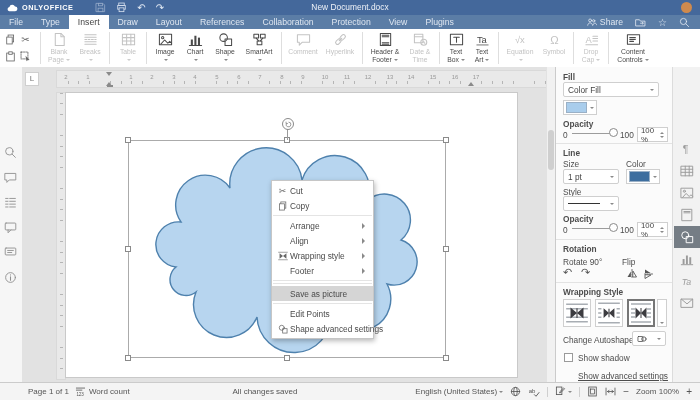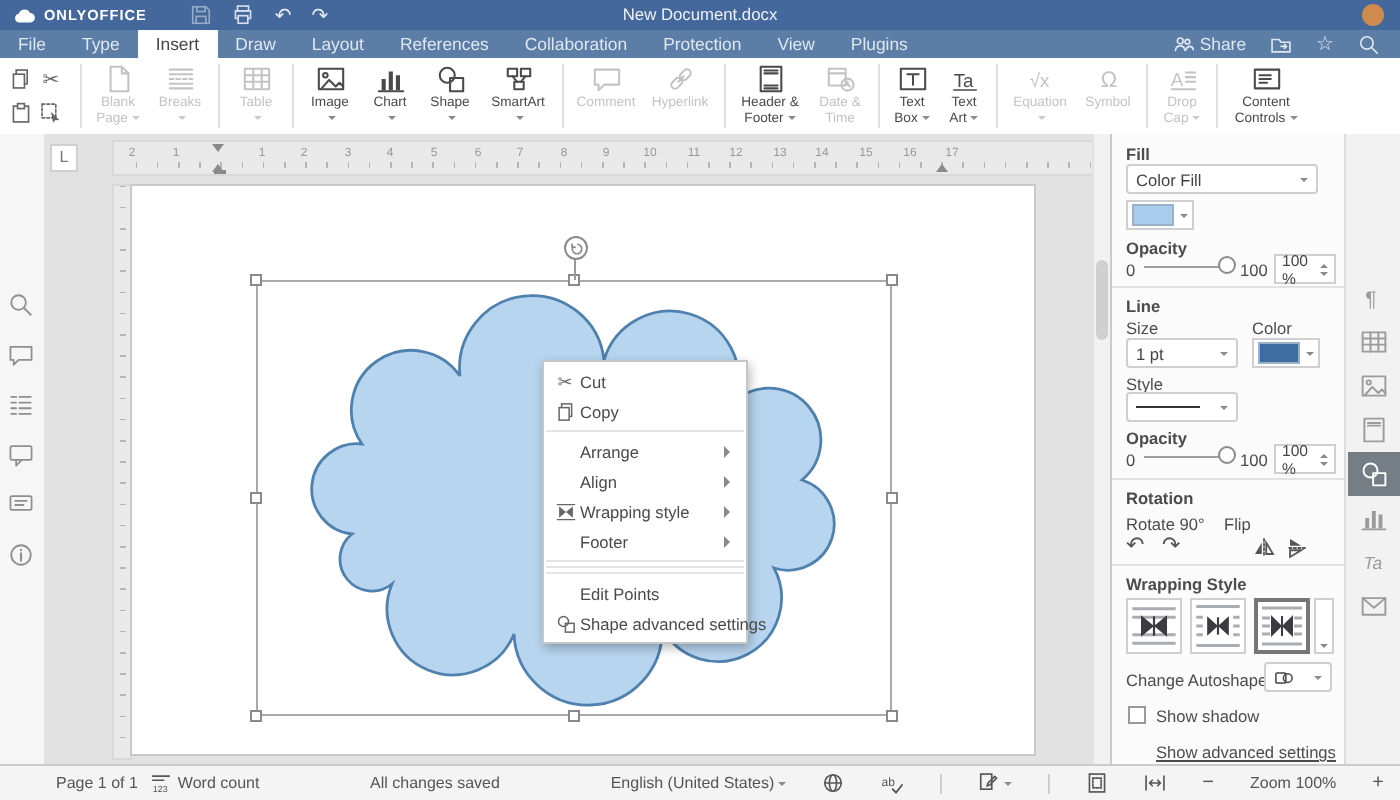--- a/index.html
+++ b/index.html
@@ -530,20 +530,24 @@
       <span>Wrapping style</span>
         <i class="sub"></i>
       </div>
     <div class="mi">
       <span class="mic"></span>
         <span>Footer</span>
         <i class="sub"></i>
       </div>
     <div class="msep"></div>
     <div class="msep"></div>
+    <div class="mi hl" style="background-color: rgb(213, 213, 213);">
+      <span class="mic"></span>
+        <span>Save as picture</span>
+      </div>
     <div class="msep"></div>
     <div class="mi">
       <span class="mic"></span>
         <span>Edit Points</span>
       </div>
     <div class="mi">
       <span class="mic">
           <svg class="ics" style="width:10px;height:10px" viewBox="0 0 16 16">
             <g>
               <circle cx="6" cy="6" r="4"></circle>
@@ -608,21 +612,21 @@
       <span>100 %</span>
       <span class="spinarr">
           <i class="sar-up"></i>
           <i class="sar-dn"></i>
         </span>
     </div>
     <div class="pdiv" style="top:172px"></div>
 
     <span class="plabel" style="left:7px;top:177px">Rotation</span>
     <span class="psub" style="left:7px;top:190px">Rotate 90°</span>
-    <span class="psub" style="left:56px;top:190px">Flip</span>
+    <span class="psub" style="left:66px;top:190px">Flip</span>
     <span class="abs" style="left:7px;top:199px;font-size:11px;color:#555">↶</span>
     <span class="abs" style="left:25px;top:199px;font-size:11px;color:#555">↷</span>
     <span class="abs" style="left:70px;top:201px;color:#555">
       <svg class="ics" style="width:12px;height:12px" viewBox="0 0 16 16">
           <g>
             <path d="M8 2v12" stroke-dasharray="1.5 1.5"></path>
             <path d="M6.5 4.5L2 12h4.5z" fill="currentColor" stroke="none"></path>
             <path d="M9.5 4.5L14 12H9.5z"></path>
           </g>
         </svg>
@@ -760,22 +764,22 @@
       <span style="display:flex;align-items:center;gap:3px">
         <svg class="ics" style="width:11px;height:11px" viewBox="0 0 16 16">
             <g>
               <path d="M2 3h12M2 6h8"></path>
               <text x="2" y="14.5" font-size="6.5" fill="currentColor" stroke="none">123</text>
             </g>
           </svg>
         <span>Word count</span>
       </span>
     </span>
-    <span class="abs" style="left:185px;width:160px;">All changes saved</span>
-    <span class="grp" style="margin-left:auto;margin-right:8px;gap:18px">
+    <span class="abs" style="left:185px;width:160px;text-align:center">All changes saved</span>
+    <span class="grp" style="margin-left:auto;margin-right:8px;gap:7px">
       <span style="display:flex;align-items:center">
         <span>English (United States)</span>
           <i class="caret"></i>
       </span>
       <span>
         <svg class="ics" style="width:11px;height:11px" viewBox="0 0 16 16">
             <g>
               <circle cx="8" cy="8" r="6"></circle>
               <ellipse cx="8" cy="8" rx="2.6" ry="6"></ellipse>
               <path d="M2 8h12"></path>

